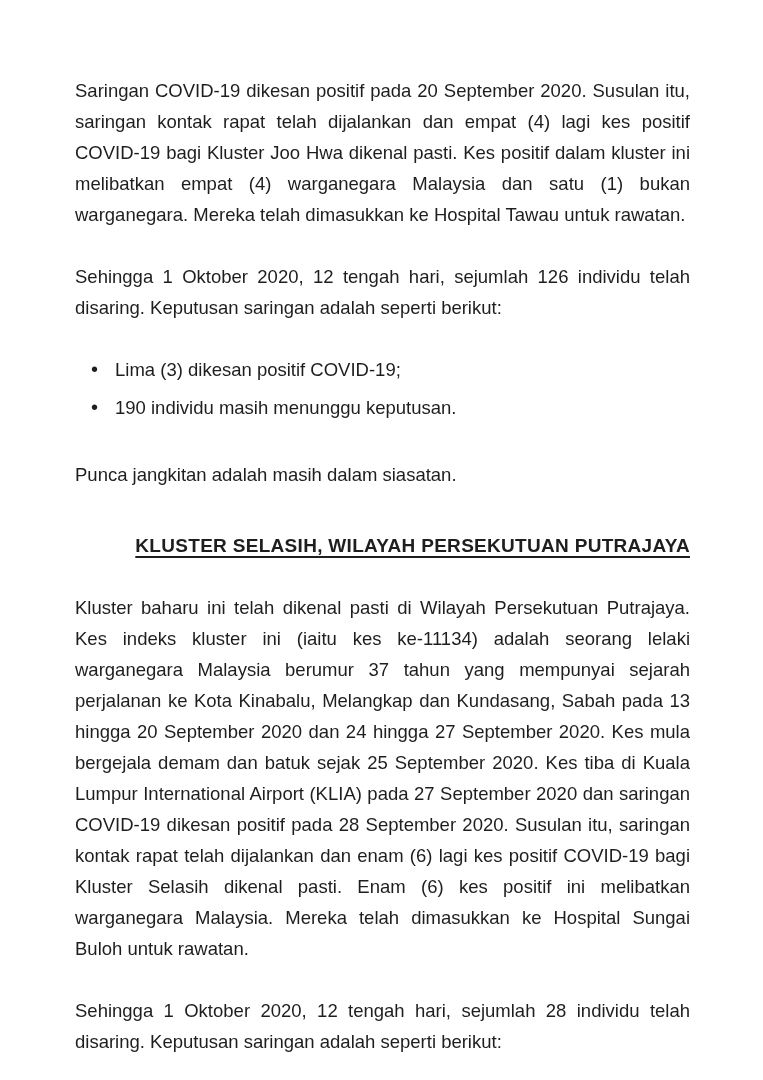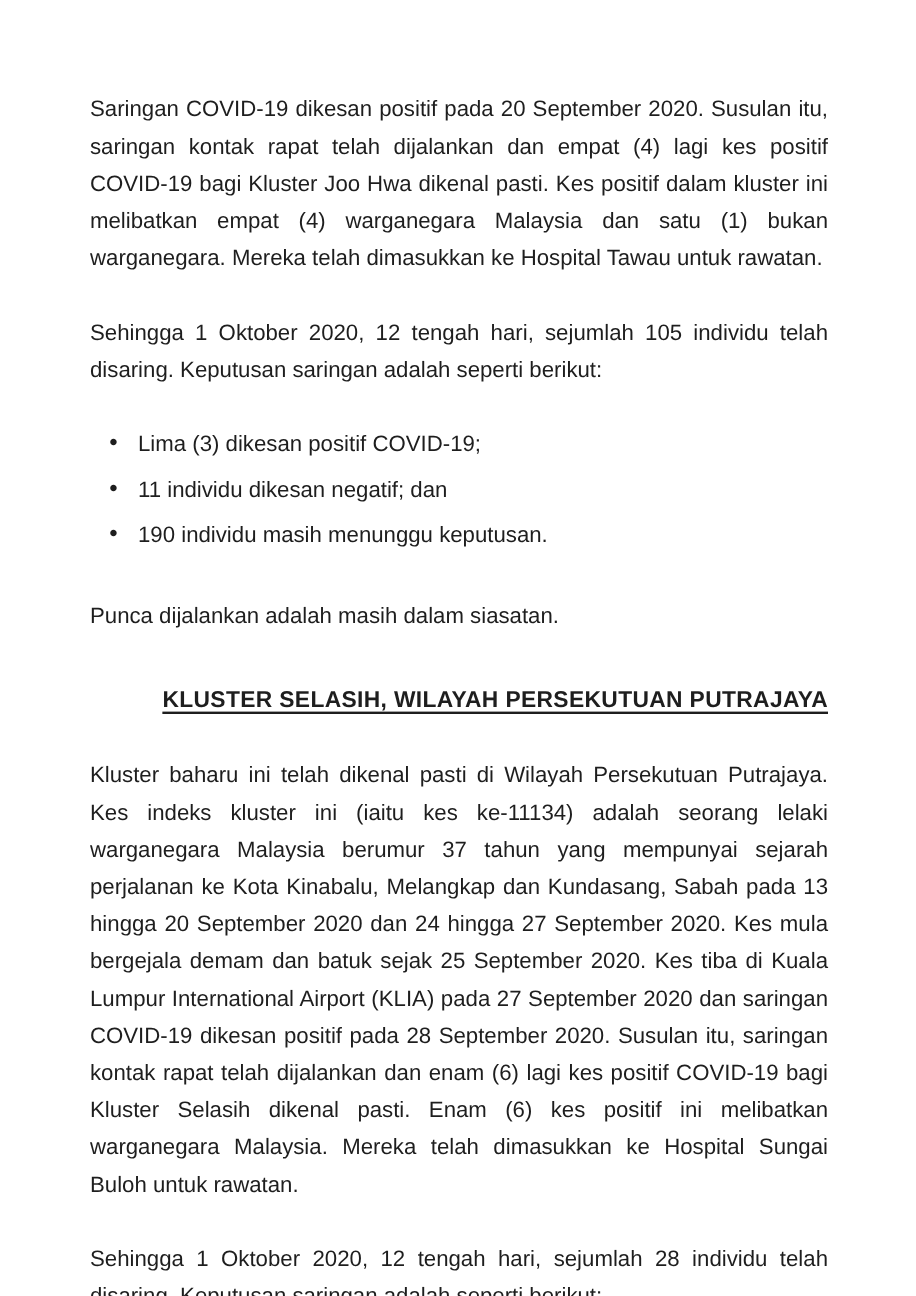--- a/index.html
+++ b/index.html
@@ -56,29 +56,28 @@
     font-size: 20px;
   }
 </style>
 </head>
 <body>
 
 <main class="page">
 
   <p class="para">Saringan COVID-19 dikesan positif pada 20 September 2020. Susulan itu, saringan kontak rapat telah dijalankan dan empat (4) lagi kes positif COVID-19 bagi Kluster Joo Hwa dikenal pasti. Kes positif dalam kluster ini melibatkan empat (4) warganegara Malaysia dan satu (1) bukan warganegara. Mereka telah dimasukkan ke Hospital Tawau untuk rawatan.</p>
 
-  <p class="para">Sehingga 1 Oktober 2020, 12 tengah hari, sejumlah 105 individu telah disaring. Keputusan saringan adalah seperti berikut:</p>
+  <p class="para">Sehingga 1 Oktober 2020, 12 tengah hari, sejumlah 126 individu telah disaring. Keputusan saringan adalah seperti berikut:</p>
 
   <ul class="bullet-list">
     <li>Lima (3) dikesan positif COVID-19;</li>
-    <li>11 individu dikesan negatif; dan</li>
     <li>190 individu masih menunggu keputusan.</li>
   </ul>
 
-  <p class="para single-line">Punca dijalankan adalah masih dalam siasatan.</p>
+  <p class="para single-line">Punca jangkitan adalah masih dalam siasatan.</p>
 
   <h2 class="section-heading">KLUSTER SELASIH, WILAYAH PERSEKUTUAN PUTRAJAYA</h2>
 
   <p class="para">Kluster baharu ini telah dikenal pasti di Wilayah Persekutuan Putrajaya. Kes indeks kluster ini (iaitu kes ke-11134) adalah seorang lelaki warganegara Malaysia berumur 37 tahun yang mempunyai sejarah perjalanan ke Kota Kinabalu, Melangkap dan Kundasang, Sabah pada 13 hingga 20 September 2020 dan 24 hingga 27 September 2020. Kes mula bergejala demam dan batuk sejak 25 September 2020. Kes tiba di Kuala Lumpur International Airport (KLIA) pada 27 September 2020 dan saringan COVID-19 dikesan positif pada 28 September 2020. Susulan itu, saringan kontak rapat telah dijalankan dan enam (6) lagi kes positif COVID-19 bagi Kluster Selasih dikenal pasti. Enam (6) kes positif ini melibatkan warganegara Malaysia. Mereka telah dimasukkan ke Hospital Sungai Buloh untuk rawatan.</p>
 
   <p class="para">Sehingga 1 Oktober 2020, 12 tengah hari, sejumlah 28 individu telah disaring. Keputusan saringan adalah seperti berikut:</p>
 
 </main>
 
 </body></html>

